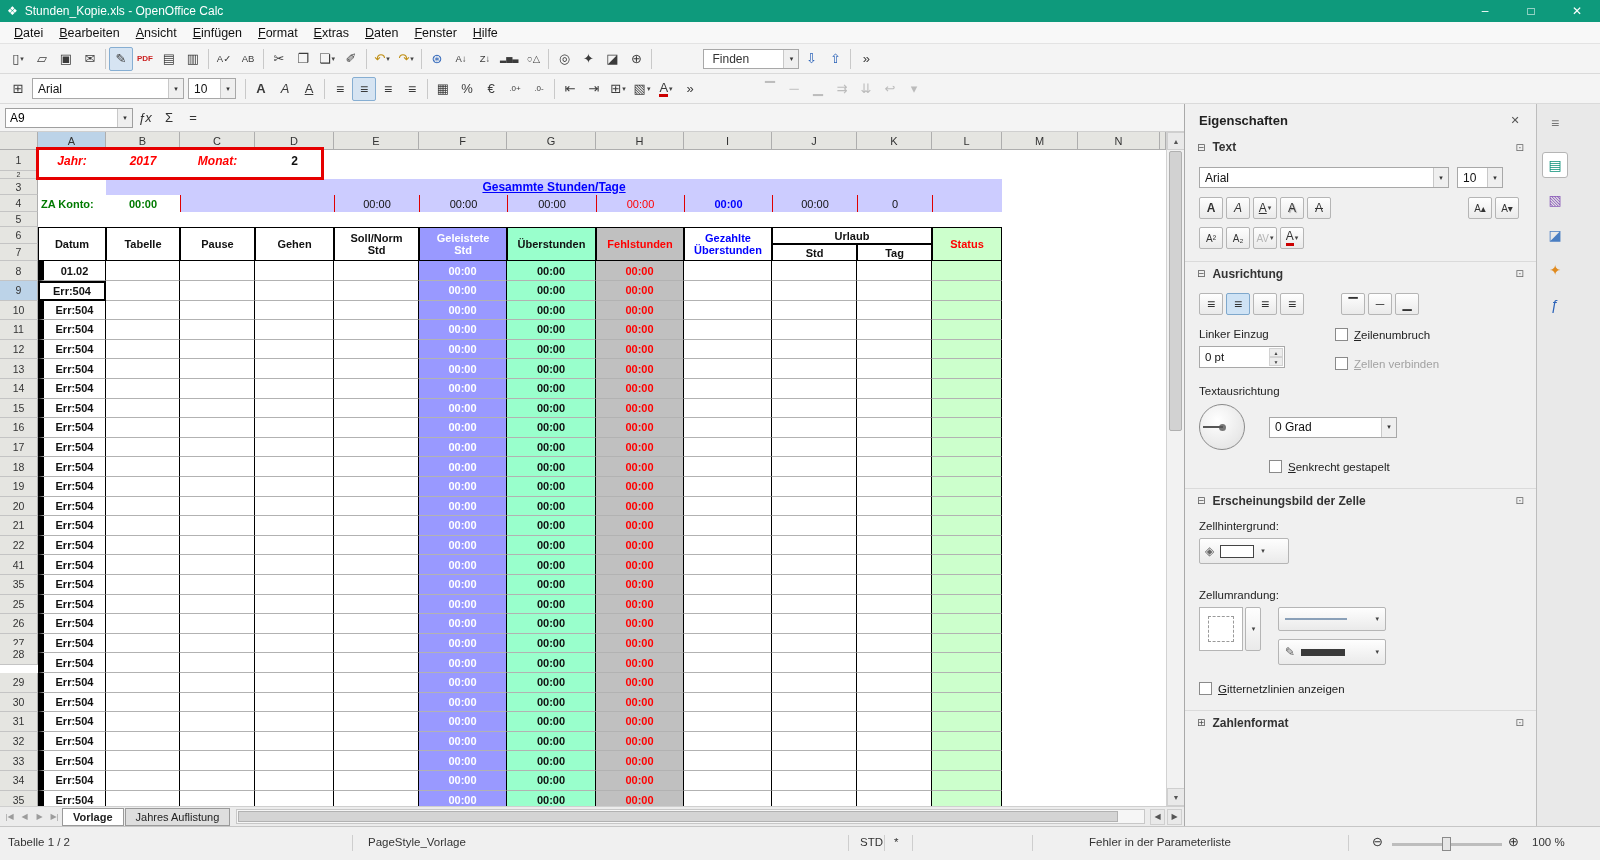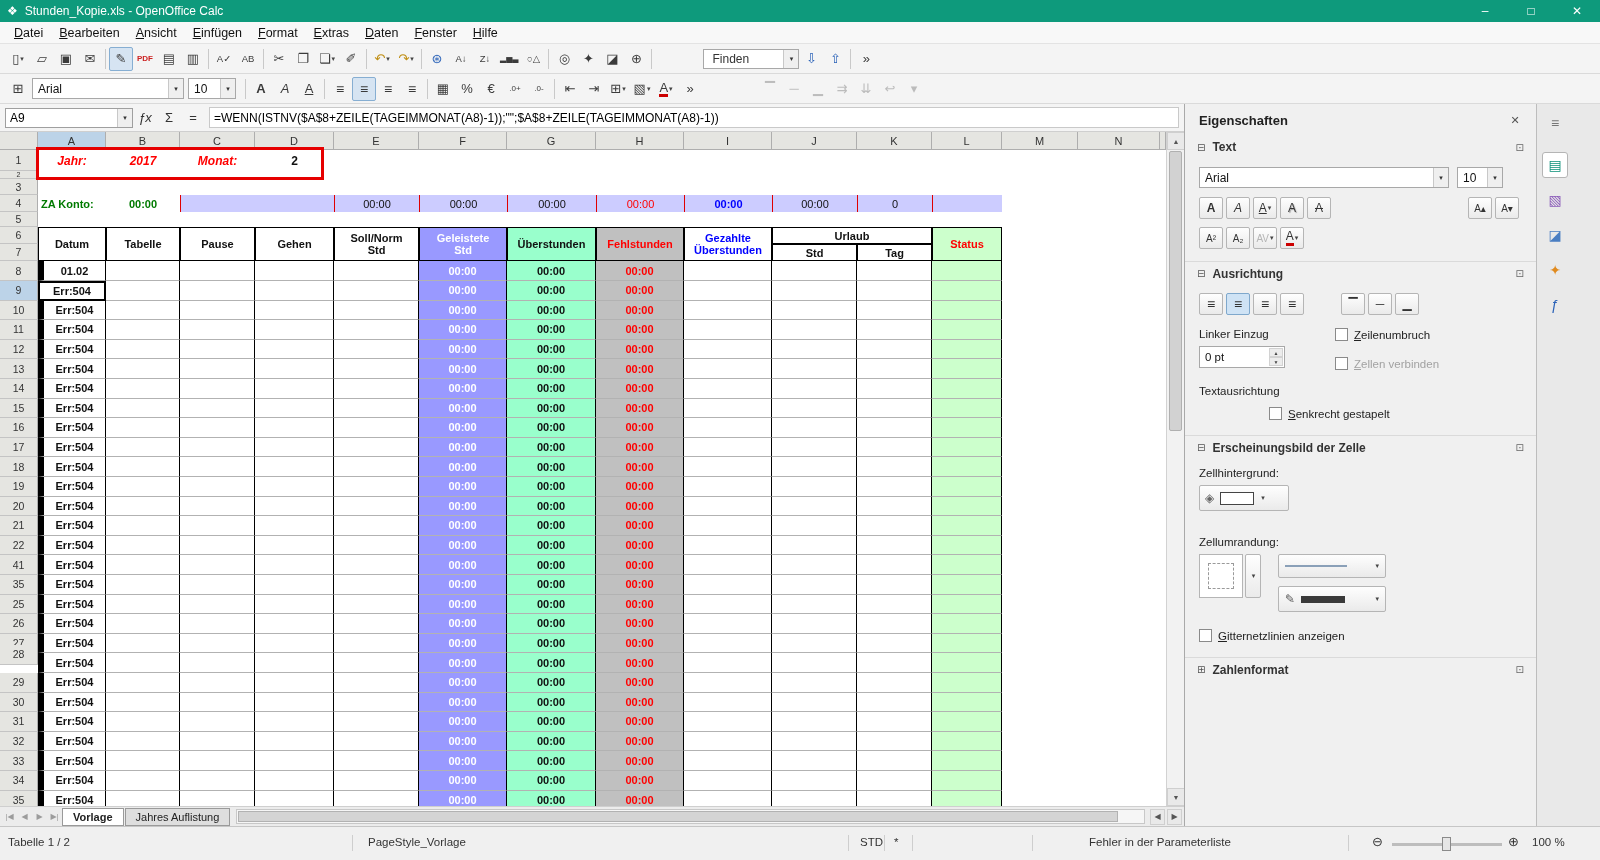--- a/index.html
+++ b/index.html
@@ -383,21 +383,20 @@
 </div>
 
 <div id="formulabar">
   <div class="namebox">
     <input id="nbinput" value="A9" style="">
     <span class="cdd" style="height:18px">▾</span>
   </div>
   <div class="fbbtn">ƒx</div>
   <div class="fbbtn" style="font-style:normal">Σ</div>
   <div class="fbbtn" style="font-style:normal">=</div>
-  <input id="formulainput" value="=WENN(ISTNV($A$8+ZEILE(TAGEIMMONAT(A8)-1));&quot;&quot;;$A$8+ZEILE(TAGEIMMONAT(A8)-1))" style="">
 </div>
 
 <div id="grid">
   <div class="corner"></div>
   <div id="colhdrs">
       <div class="colhdr hdr-sel" style="left: 38px; width: 68px;">A</div>
       <div class="colhdr" style="left: 106px; width: 74px;">B</div>
       <div class="colhdr" style="left: 180px; width: 75px;">C</div>
       <div class="colhdr" style="left: 255px; width: 79px;">D</div>
       <div class="colhdr" style="left: 334px; width: 85px;">E</div>
@@ -786,20 +785,21 @@
       <div class="gc dc" style="left: 772px; top: 658.6px; width: 85px; height: 19.6px;"></div>
       <div class="gc dc" style="left: 857px; top: 658.6px; width: 75px; height: 19.6px;"></div>
       <div class="gc dc cL" style="left: 932px; top: 658.6px; width: 70px; height: 19.6px;"></div>
     </div>
 
   <div class="gc bi txt-red" style="left:38px;top:18px;width:68px;height:21px;font-size:12px">Jahr:</div>
   <div class="gc bi txt-red" style="left:106px;top:18px;width:74px;height:21px;font-size:12px">2017</div>
   <div class="gc bi txt-red" style="left:180px;top:18px;width:75px;height:21px;font-size:12px">Monat:</div>
   <div class="gc b" style="left:255px;top:18px;width:79px;height:21px;font-size:12px">2</div>
 
+  <div class="gc band3 b ul txt-blue" style="left:106px;top:47px;width:896px;height:16px;font-size:12px">Gesammte Stunden/Tage</div>
 
   <div class="gc b txt-green" style="left:38px;top:63px;width:68px;height:17px;justify-content:flex-start;padding-left:3px">ZA Konto:</div>
   <div class="gc b txt-green" style="left:106px;top:63px;width:74px;height:17px">00:00</div>
   <div class="band4" style="left:180px;top:63px;width:822px;height:17px"></div>
   <div class="seg" style="left:334px;top:63px;width:85px;height:17px">00:00</div>
   <div class="seg" style="left:419px;top:63px;width:88px;height:17px">00:00</div>
   <div class="seg" style="left:507px;top:63px;width:89px;height:17px">00:00</div>
   <div class="seg txt-red" style="left:596px;top:63px;width:88px;height:17px">00:00</div>
   <div class="seg b txt-blue" style="left:684px;top:63px;width:88px;height:17px">00:00</div>
   <div class="seg" style="left:772px;top:63px;width:85px;height:17px">00:00</div>
@@ -993,20 +993,27 @@
           <span class="cbbox"></span>
           <span><u>Z</u>eilenumbruch</span>
         </label>
         <label class="cb disab" style="margin-top:13px;display:flex">
           <span class="cbbox"></span>
           <span><u>Z</u>ellen verbinden</span>
         </label>
       </div>
     </div>
     <div class="sb-sub" style="margin-top:15px">Textausrichtung</div>
+    <div class="sbrow" style="margin-top:7px">
+      <div class="dial"></div>
+      <div class="combo" style="width:128px;margin-left:24px">
+        <span>0 Grad</span>
+        <span class="cdd">▾</span>
+      </div>
+    </div>
     <div style="margin:10px 0 0 70px">
       <label class="cb">
         <span class="cbbox"></span>
         <span><u>S</u>enkrecht gestapelt</span>
       </label>
     </div>
   </div>
 
   <div class="sb-sect">
     <span class="tgl">⊟</span>

